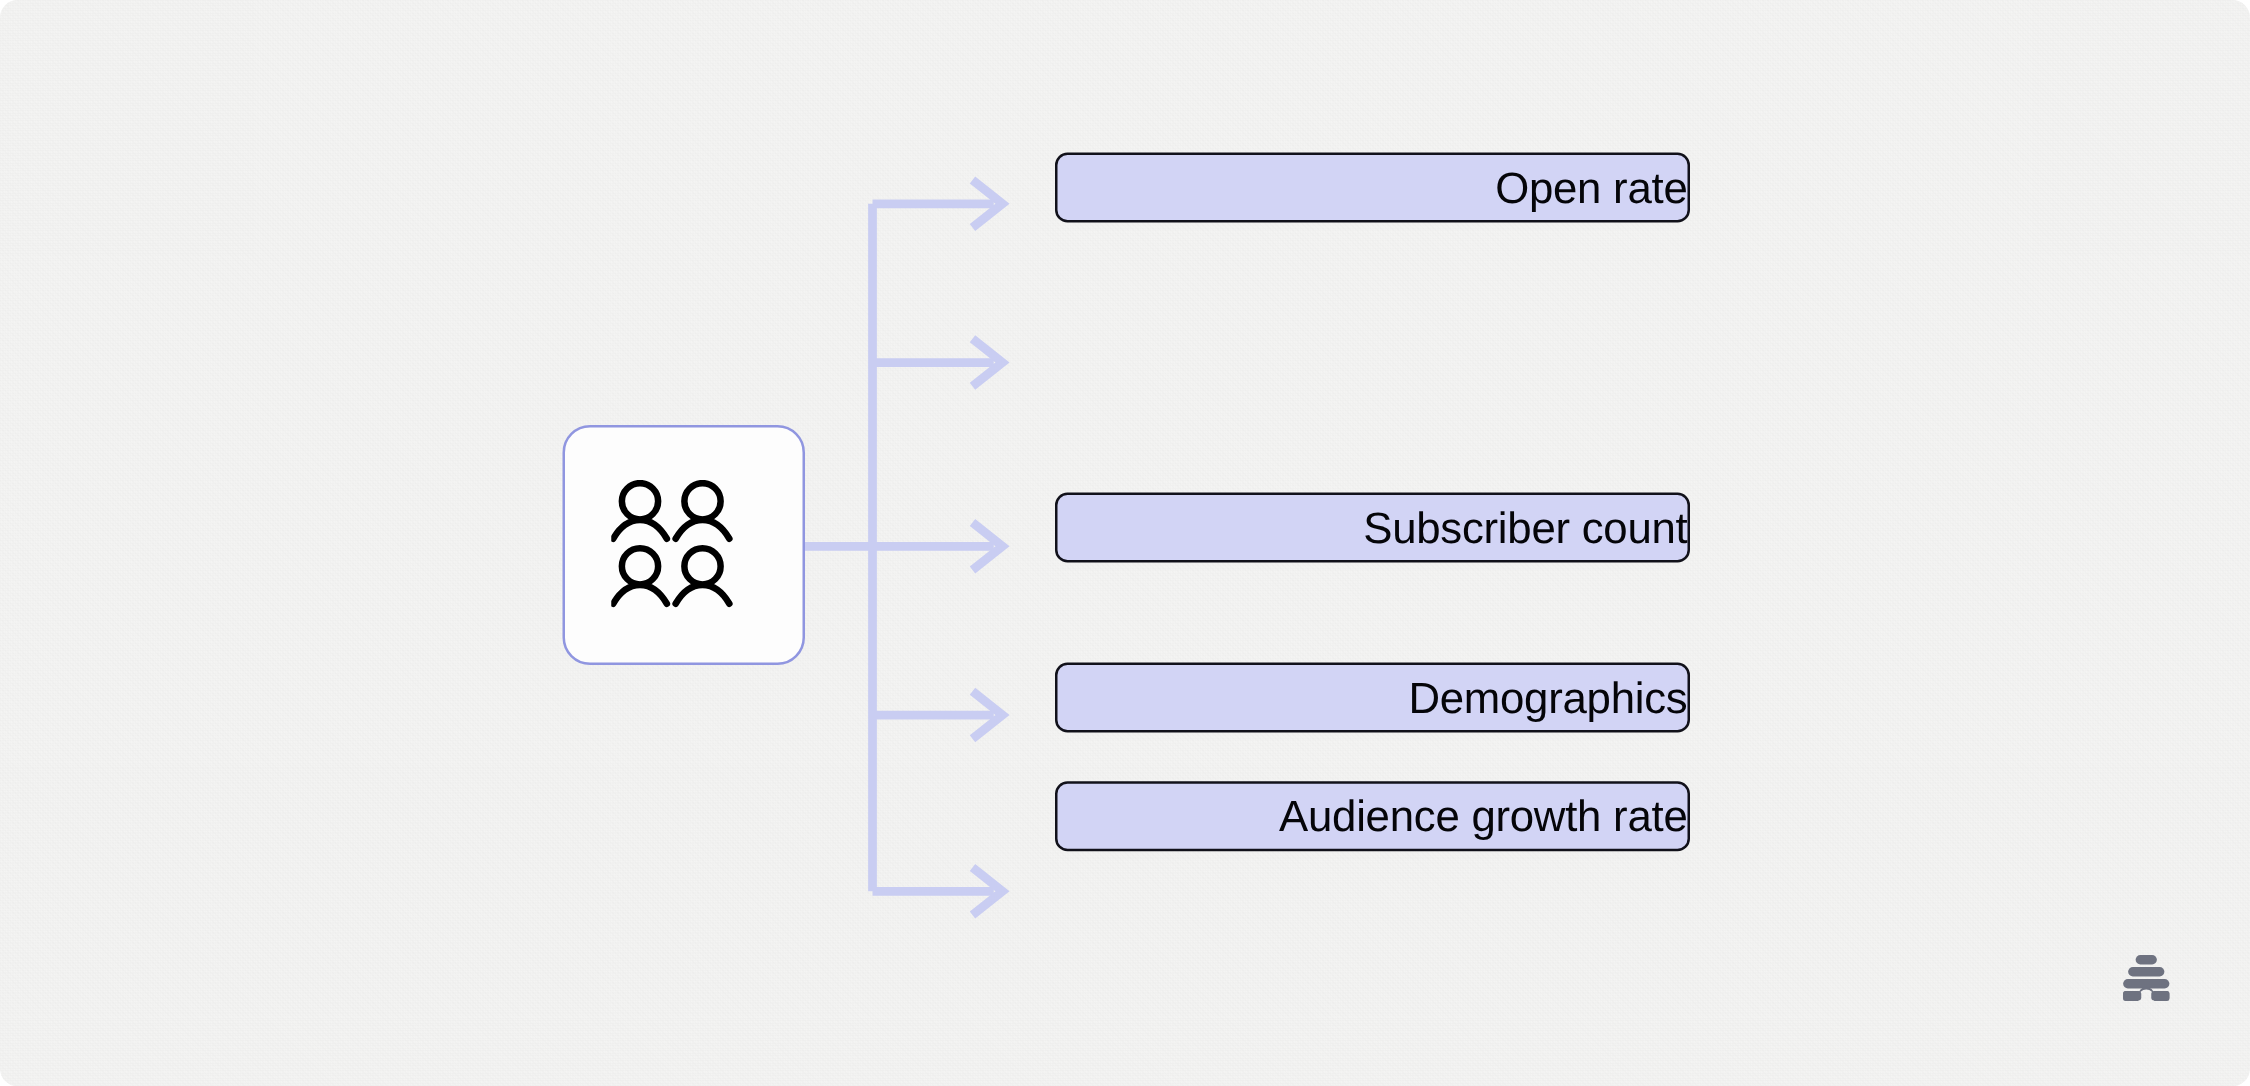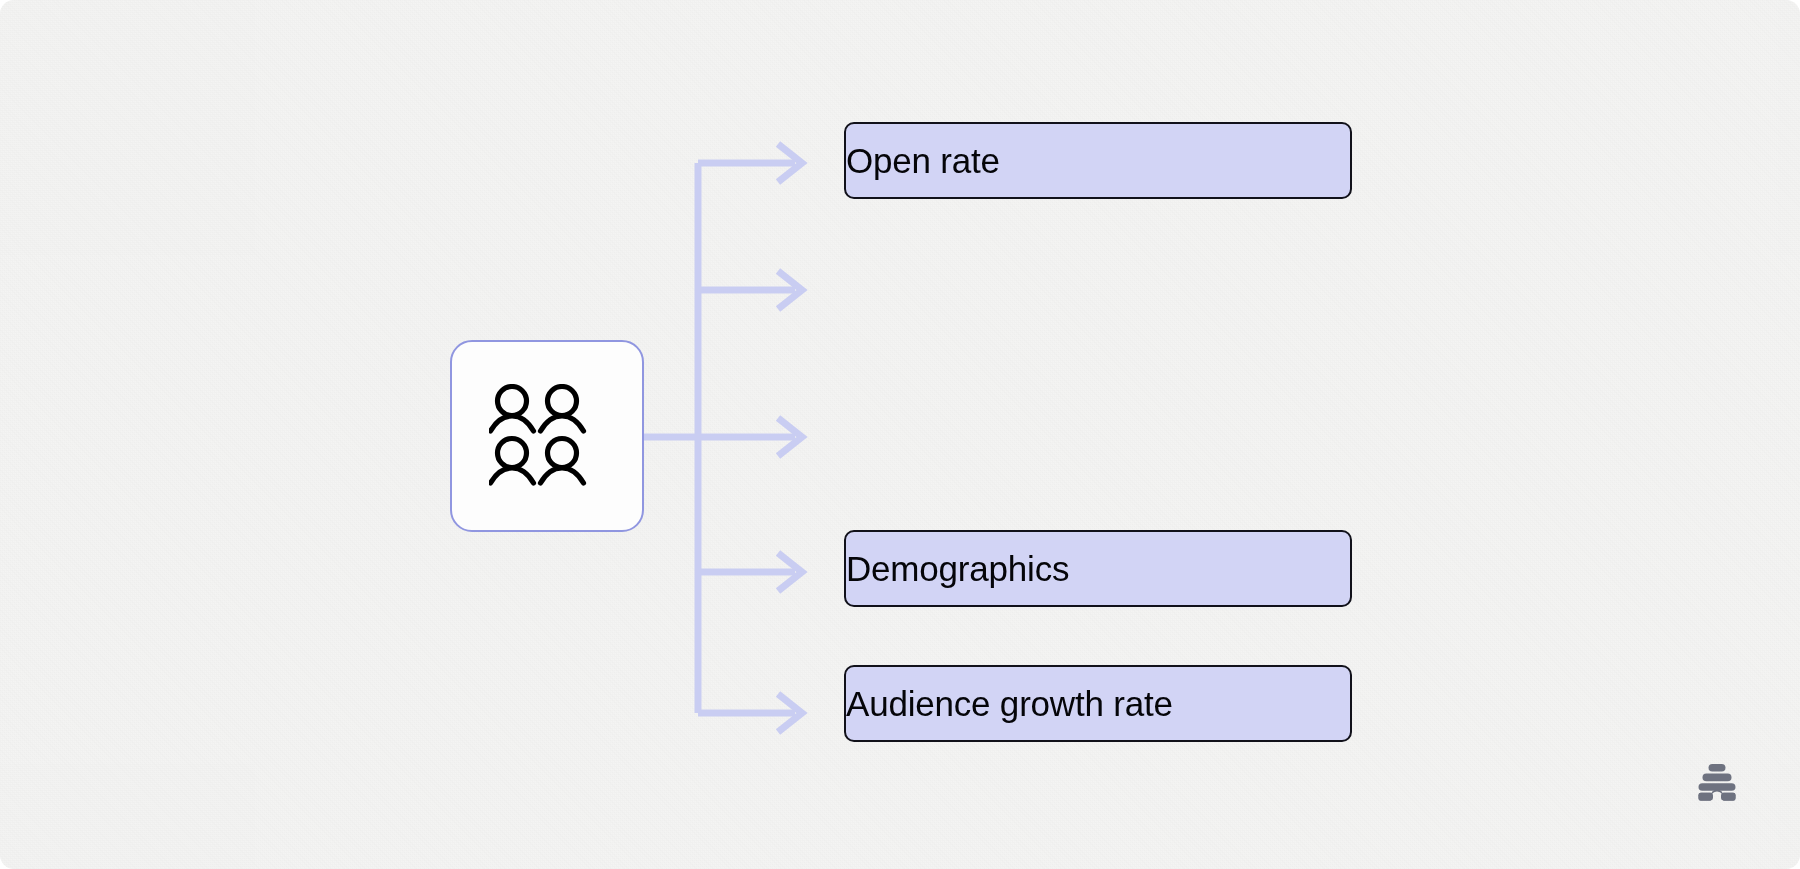--- a/index.html
+++ b/index.html
@@ -60,44 +60,44 @@
     width: 1800px;
     height: 869px;
     pointer-events: none;
   }
 
   
   .dest-box {
     position: absolute;
     left: 844px;
     width: 508px;
-    height: 77px;
+    height: 56px;
     background: #d2d4f5;
     border: 2px solid #11111a;
     border-radius: 10px;
     box-sizing: border-box;
     display: flex;
     align-items: center;
-    justify-content: flex-start;
+    justify-content: flex-end;
   }
   .dest-label {
     font-family: "Liberation Sans", sans-serif;
     font-size: 35px;
     font-weight: 400;
     color: #050509;
     letter-spacing: -0.2px;
     line-height: 1;
     white-space: nowrap;
   }
 
   .b0 { top: 122px; }
   .b1 { top: 256px; }
   .b2 { top: 394px; }
   .b3 { top: 530px; }
-  .b4 { top: 665px; }
+  .b4 { top: 625px; }
 
   
   .brand-logo {
     position: absolute;
     left: 1694px;
     top: 760px;
     width: 46px;
     height: 44px;
   }
   .brand-logo svg { display: block; }
@@ -147,20 +147,23 @@
 
         <circle cx="73" cy="69" r="14.5"></circle>
         <path d="M51.5 99 C57 89.5 64.5 84 73 84 C81.5 84 89 89.5 94.5 99"></path>
       </svg>
     </span>
   </div>
 
   <div class="dest-box b0">
     <span class="dest-label">Open rate</span>
   </div>
+  <div class="dest-box b2">
+    <span class="dest-label">Subscriber count</span>
+  </div>
   <div class="dest-box b3">
     <span class="dest-label">Demographics</span>
   </div>
   <div class="dest-box b4">
     <span class="dest-label">Audience growth rate</span>
   </div>
 
   <div class="brand-logo">
     <svg width="46" height="44" viewBox="0 0 46 44" xmlns="http://www.w3.org/2000/svg" fill="#6e7280">
       <rect x="14.5" y="4" width="17" height="7.6" rx="3.8"></rect>

